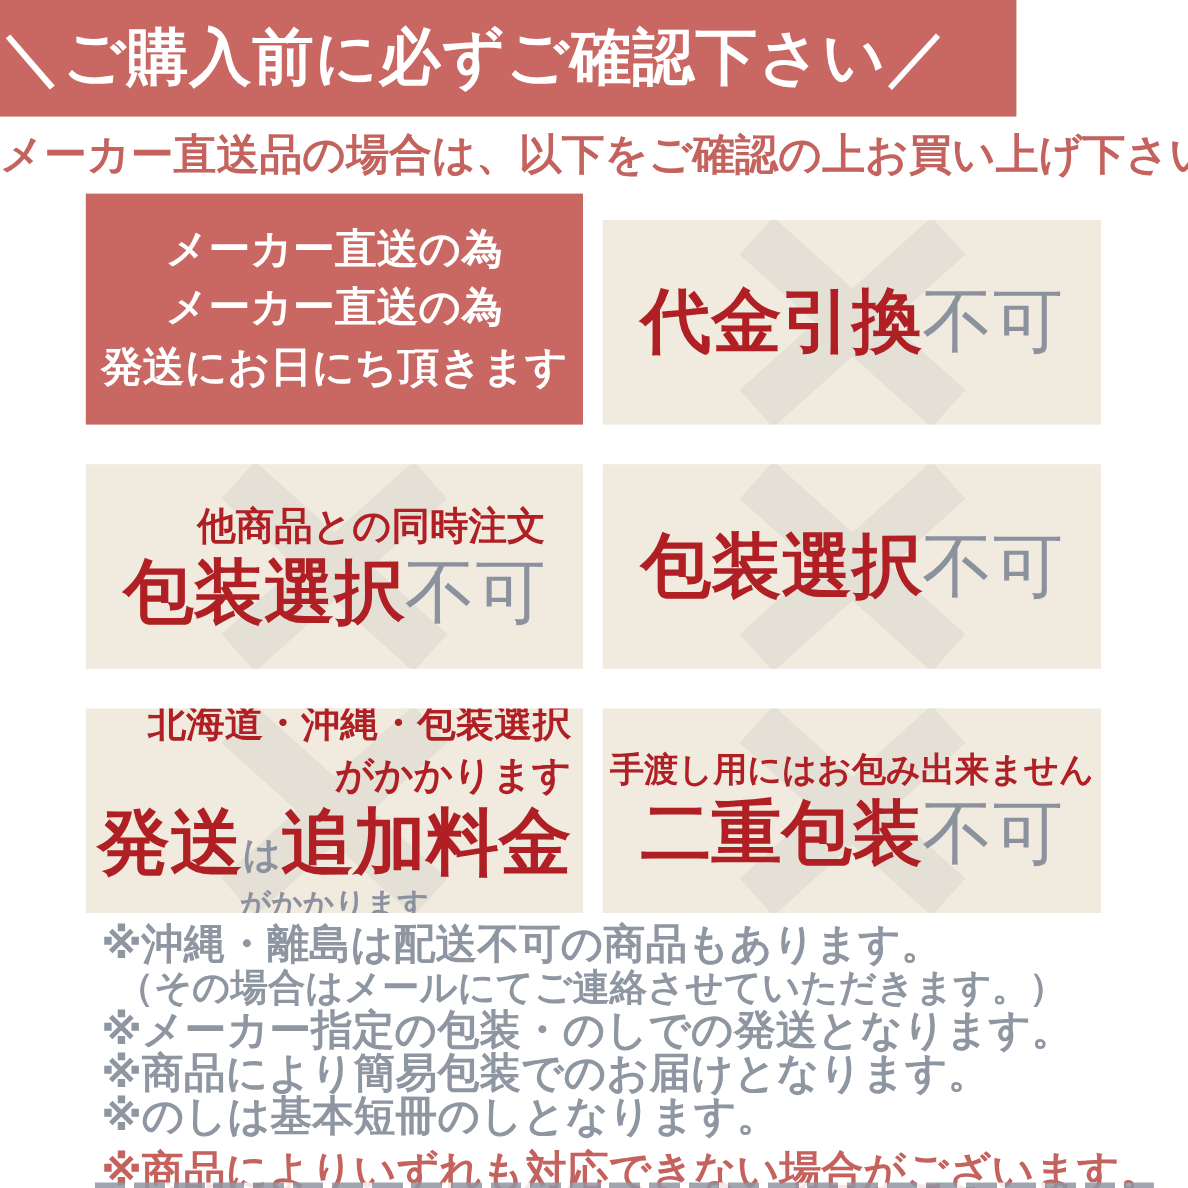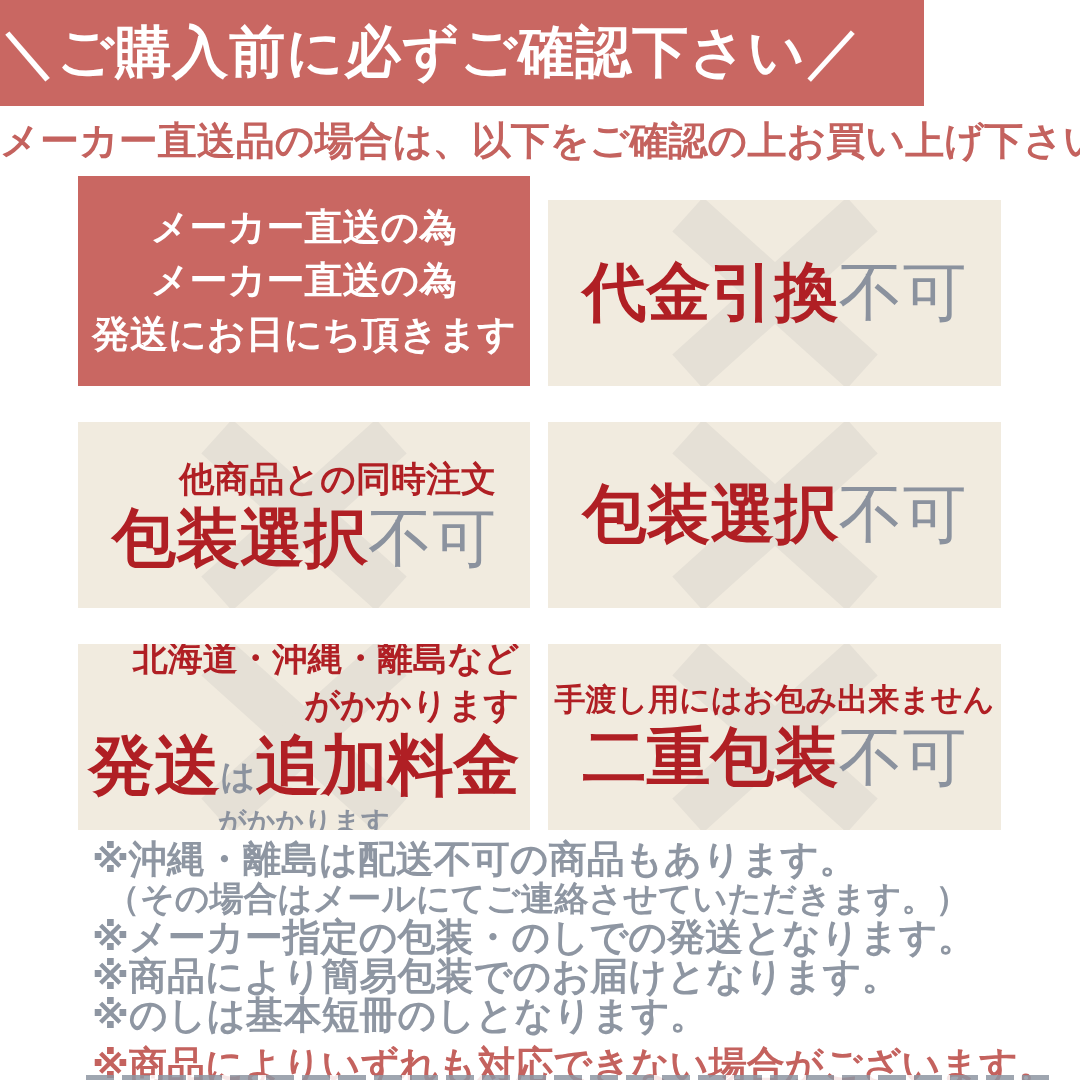--- a/index.html
+++ b/index.html
@@ -151,21 +151,21 @@
     <div class="box beige-box">
       <div class="xmark"></div>
       <div class="content big-line">
         <span class="big-red">包装選択</span><span class="big-gray">不可</span>
       </div>
     </div>
 
     <div class="box beige-box">
       <div class="xmark"></div>
       <div class="content">
-        <div class="small-red">北海道・沖縄・離島など</div>
+        <div class="small-red">北海道・沖縄・包装選択</div>
         <div class="small-red">がかかります</div>
         <div class="big-line">
           <span class="big-red mid">発送</span><span class="particle-gray">は</span><span class="big-red mid">追加料金</span>
         </div>
         <div class="tail-gray">がかかります</div>
       </div>
     </div>
 
     <div class="box beige-box">
       <div class="xmark"></div>

